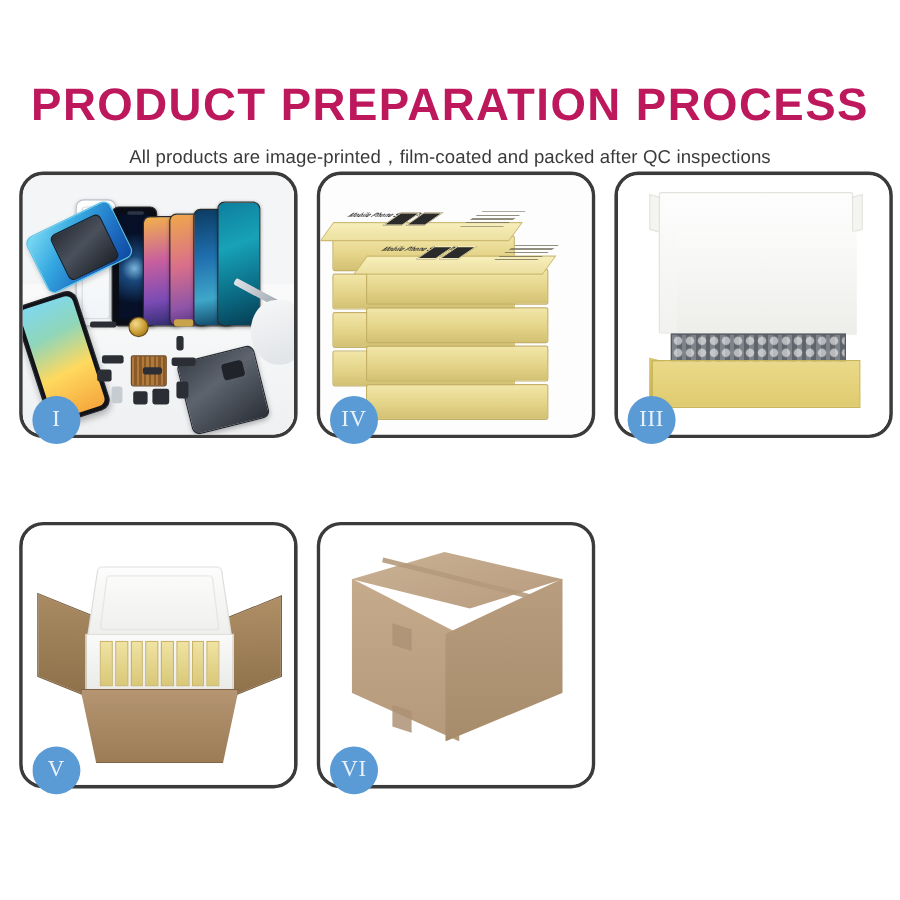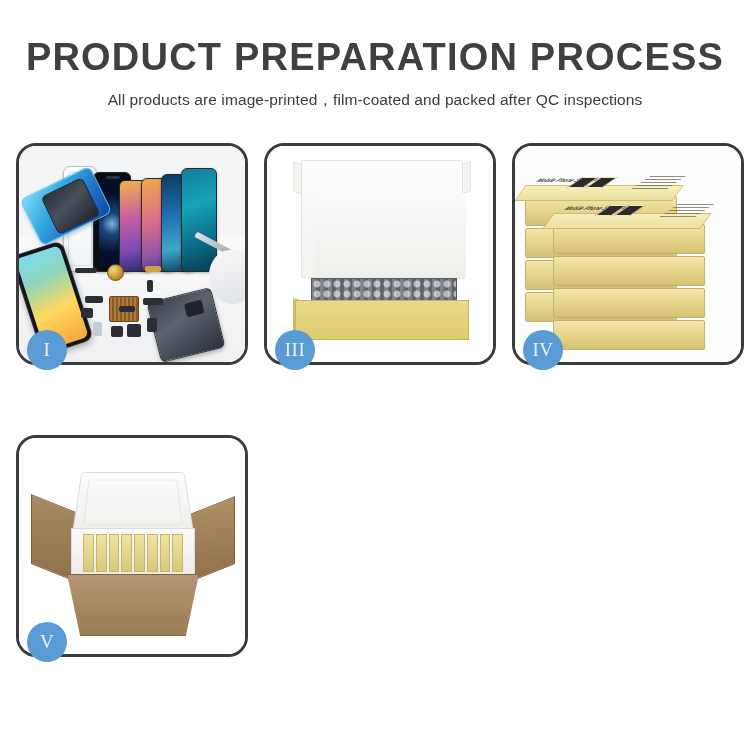--- a/index.html
+++ b/index.html
@@ -15,22 +15,23 @@
   .page { position: relative; width: 750px; height: 750px; }
 
   
   .header { text-align: center; padding-top: 38px; }
 
   .title {
     font-family: "Liberation Sans", sans-serif;
     font-size: 38px;
     font-weight: 700;
     letter-spacing: 1.2px;
-    color: #404040;
+    color: #be185d;
     line-height: 1.05;
+    margin-top: 31px;
   }
 
   .subtitle {
     margin-top: 12px;
     font-family: "Liberation Sans", sans-serif;
     font-size: 15.5px;
     font-weight: 400;
     color: #3b3b3b;
     letter-spacing: 0.1px;
   }
@@ -420,74 +421,74 @@
         <div class="prt" style="left:100px; top:160px; width:16px; height:6px;"></div>
 
         <div class="tweezer"></div>
         <div class="hand"></div>
       </div>
       <div class="badge">I</div>
     </div>
 
 
     <div class="panel">
+      <div class="panel-inner p4">
+        <div class="stack">
+
+          <div class="sbox" style="left:0px;  top:34px;">
+            <div class="top">
+              <div class="lbl">Mobile Phone Spare Parts</div>
+              <div class="winrow">
+                  <i></i>
+                  <i></i>
+                </div>
+              <div class="speclines"></div>
+            </div>
+          </div>
+
+          <div class="sbox" style="left:0px;  top:66px;"></div>
+          <div class="sbox" style="left:0px;  top:98px;"></div>
+          <div class="sbox" style="left:0px;  top:130px;"></div>
+
+          <div class="sbox" style="left:28px; top:62px;">
+            <div class="top">
+              <div class="lbl">Mobile Phone Spare Parts</div>
+              <div class="winrow">
+                  <i></i>
+                  <i></i>
+                </div>
+              <div class="speclines"></div>
+            </div>
+          </div>
+
+          <div class="sbox" style="left:28px; top:94px;"></div>
+          <div class="sbox" style="left:28px; top:126px;"></div>
+          <div class="sbox" style="left:28px; top:158px;"></div>
+        </div>
+      </div>
+      <div class="badge">IV</div>
+    </div>
+
+    <div class="panel">
       <div class="panel-inner p3">
         <div class="box3">
           <div class="lid-tab-l"></div>
           <div class="lid-tab-r"></div>
           <div class="lid">
             <div class="foamface"></div>
           </div>
           <div class="wrap"></div>
           <div class="base-l"></div>
           <div class="base"></div>
         </div>
       </div>
       <div class="badge">III</div>
     </div>
 
     <div class="panel">
-      <div class="panel-inner p4">
-        <div class="stack">
-
-          <div class="sbox" style="left:0px;  top:34px;">
-            <div class="top">
-              <div class="lbl">Mobile Phone Spare Parts</div>
-              <div class="winrow">
-                  <i></i>
-                  <i></i>
-                </div>
-              <div class="speclines"></div>
-            </div>
-          </div>
-
-          <div class="sbox" style="left:0px;  top:66px;"></div>
-          <div class="sbox" style="left:0px;  top:98px;"></div>
-          <div class="sbox" style="left:0px;  top:130px;"></div>
-
-          <div class="sbox" style="left:28px; top:62px;">
-            <div class="top">
-              <div class="lbl">Mobile Phone Spare Parts</div>
-              <div class="winrow">
-                  <i></i>
-                  <i></i>
-                </div>
-              <div class="speclines"></div>
-            </div>
-          </div>
-
-          <div class="sbox" style="left:28px; top:94px;"></div>
-          <div class="sbox" style="left:28px; top:126px;"></div>
-          <div class="sbox" style="left:28px; top:158px;"></div>
-        </div>
-      </div>
-      <div class="badge">IV</div>
-    </div>
-
-    <div class="panel">
       <div class="panel-inner p5">
         <div class="c5">
           <div class="flap-l"></div>
           <div class="flap-r"></div>
           <div class="foamlid"></div>
           <div class="foambody"></div>
           <div class="yboxes">
             <i></i>
               <i></i>
               <i></i>
@@ -496,15 +497,28 @@
               <i></i>
               <i></i>
               <i></i>
           </div>
           <div class="front"></div>
         </div>
       </div>
       <div class="badge">V</div>
     </div>
 
+    <div class="panel">
+      <div class="panel-inner p6">
+        <div class="c6">
+          <div class="topface"></div>
+          <div class="seam"></div>
+          <div class="leftface"></div>
+          <div class="rightface"></div>
+          <div class="tape1"></div>
+          <div class="tape2"></div>
+        </div>
+      </div>
+      <div class="badge">VI</div>
+    </div>
 
   </div>
 </div>
 
 </body></html>

